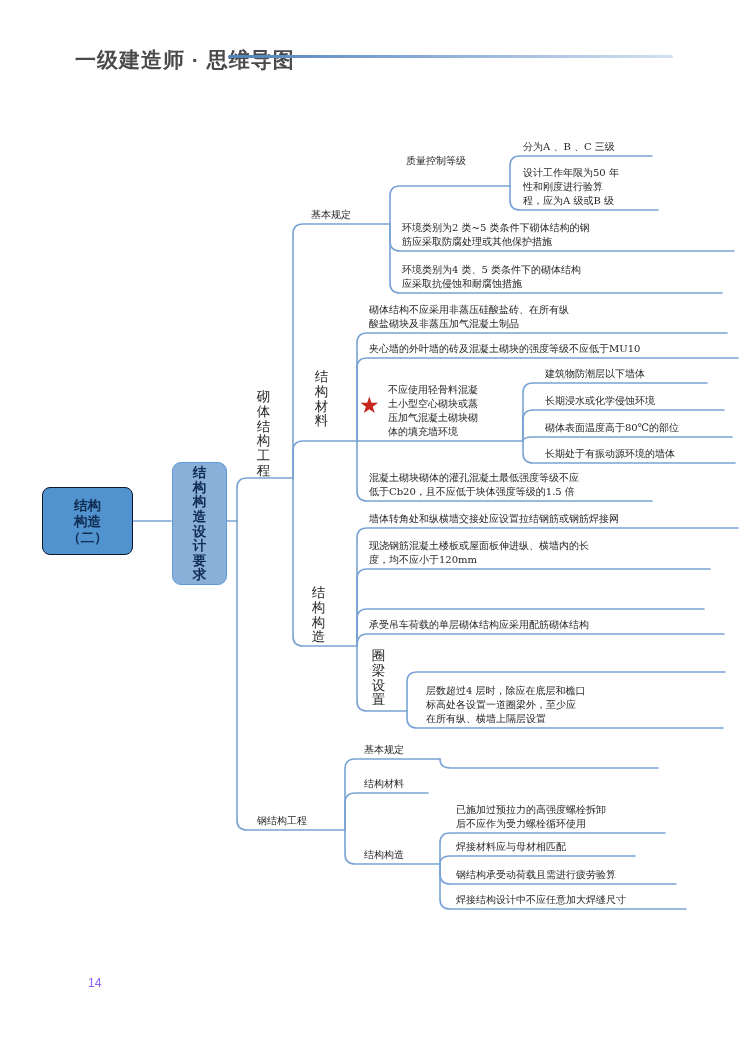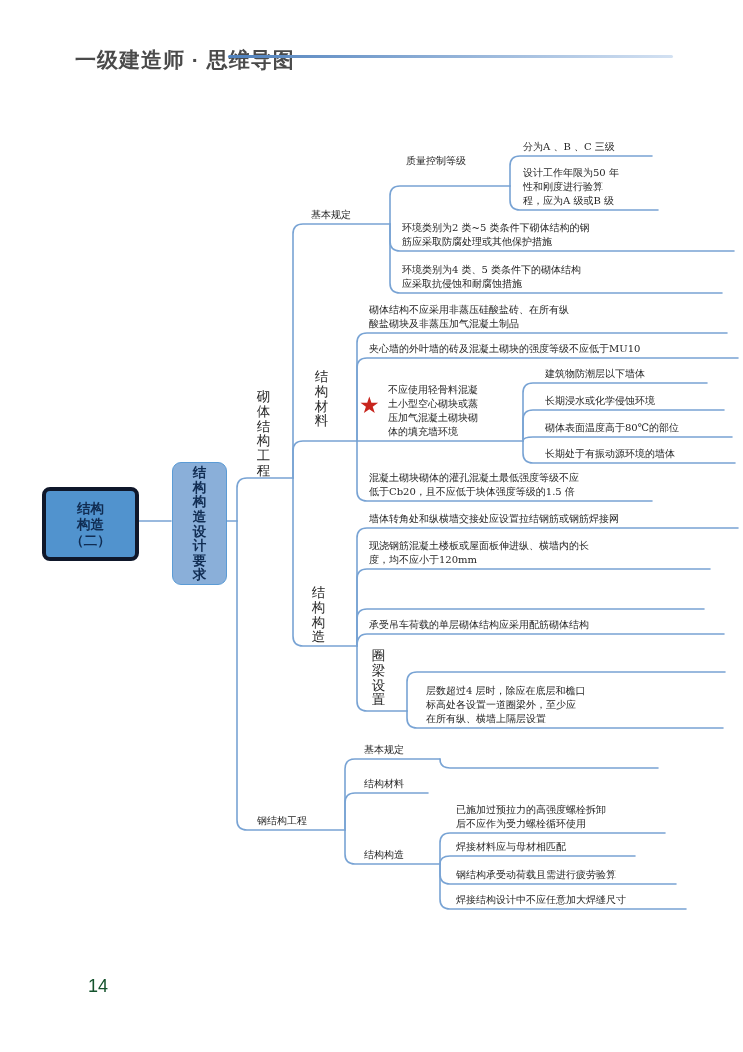--- a/index.html
+++ b/index.html
@@ -12,37 +12,37 @@
     font-family:"Liberation Sans","DejaVu Sans",sans-serif;
     font-size:21px; font-weight:700; color:#4a4a4a; letter-spacing:1px;
   }
   .brand-line {
     position:absolute; left:228px; top:55px; width:445px; height:3px;
     background:linear-gradient(to right,#4f81bd,#d3e1f2); border-radius:2px;
   }
   .page-num {
     position:absolute; left:88px; top:976px;
     font-family:"Liberation Sans","DejaVu Sans",sans-serif;
-    font-size:18px; color:#14532d;
+    font-size:12px; color:#8b5cf6;
   }
   svg.links { position:absolute; left:0; top:0; }
   svg.links path { fill:none; stroke:#78a3d4; stroke-width:1.6; stroke-linecap:round; }
 
   .node {
     position:absolute; white-space:pre-line;
     font-size:10px; line-height:14px; color:#262626; letter-spacing:0;
   }
   .vnode {
     position:absolute; width:15px; word-break:break-all;
     font-size:13.5px; line-height:14.8px; color:#262626; text-align:center;
     white-space:normal;
   }
   .rootbox {
     position:absolute; left:42px; top:487px; width:89px; height:66px;
-    background:#5193ce; border:4px solid #0f172a; border-radius:8px;
+    background:#5193ce; border:1px solid #0f172a; border-radius:8px;
     display:flex; align-items:center; justify-content:center;
   }
   .rootbox .txt {
     white-space:pre-line; text-align:center; font-weight:700;
     font-size:13.5px; line-height:16px; color:#102c52;
   }
   .branchbox {
     position:absolute; left:172px; top:462px; width:53px; height:121px;
     background:#8aafd9; border:1.5px solid #5b9bd5; border-radius:9px;
     display:flex; align-items:center; justify-content:center;

